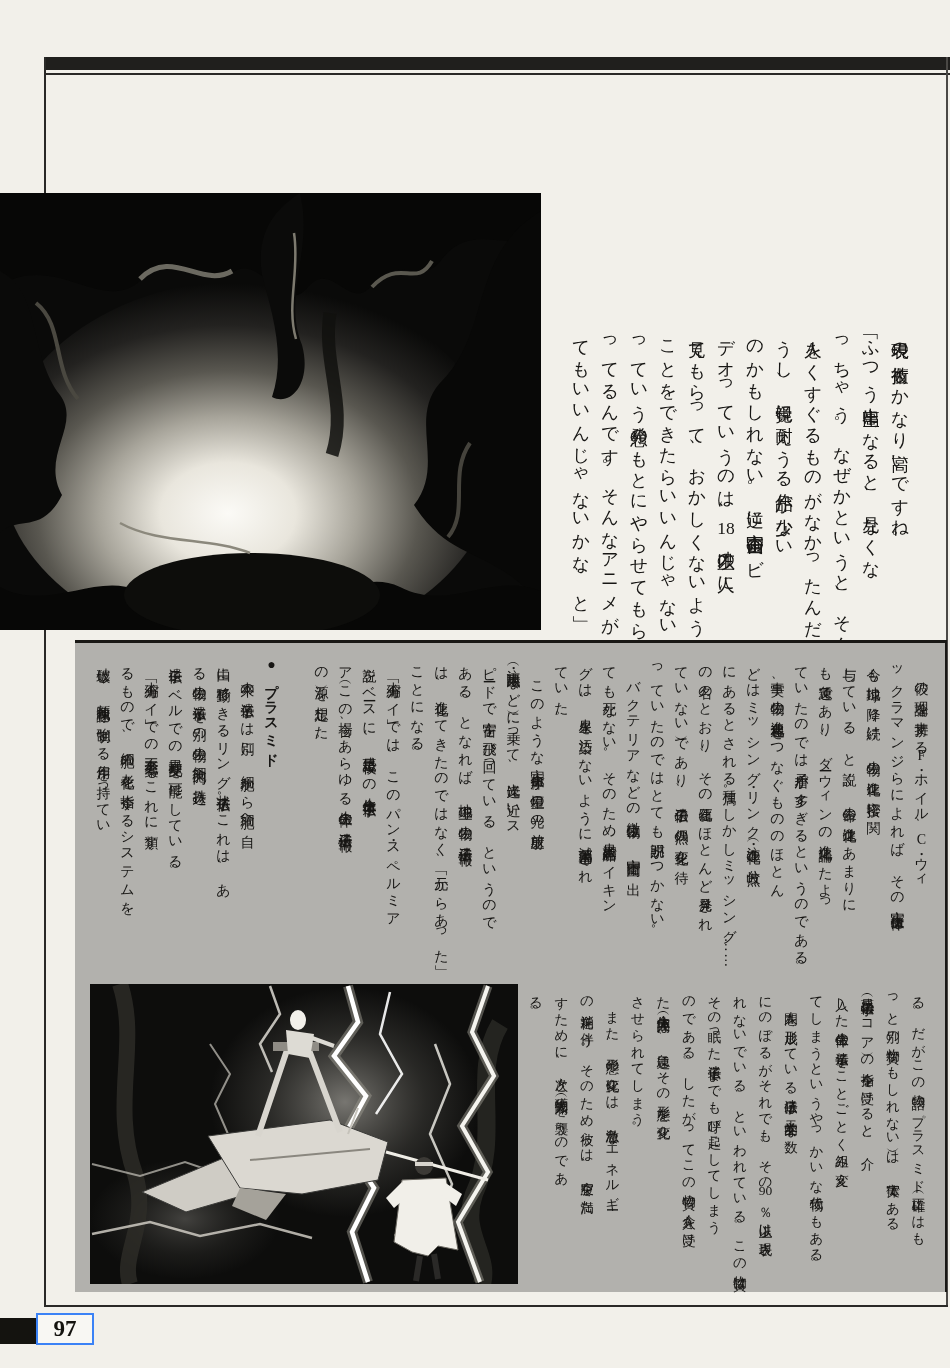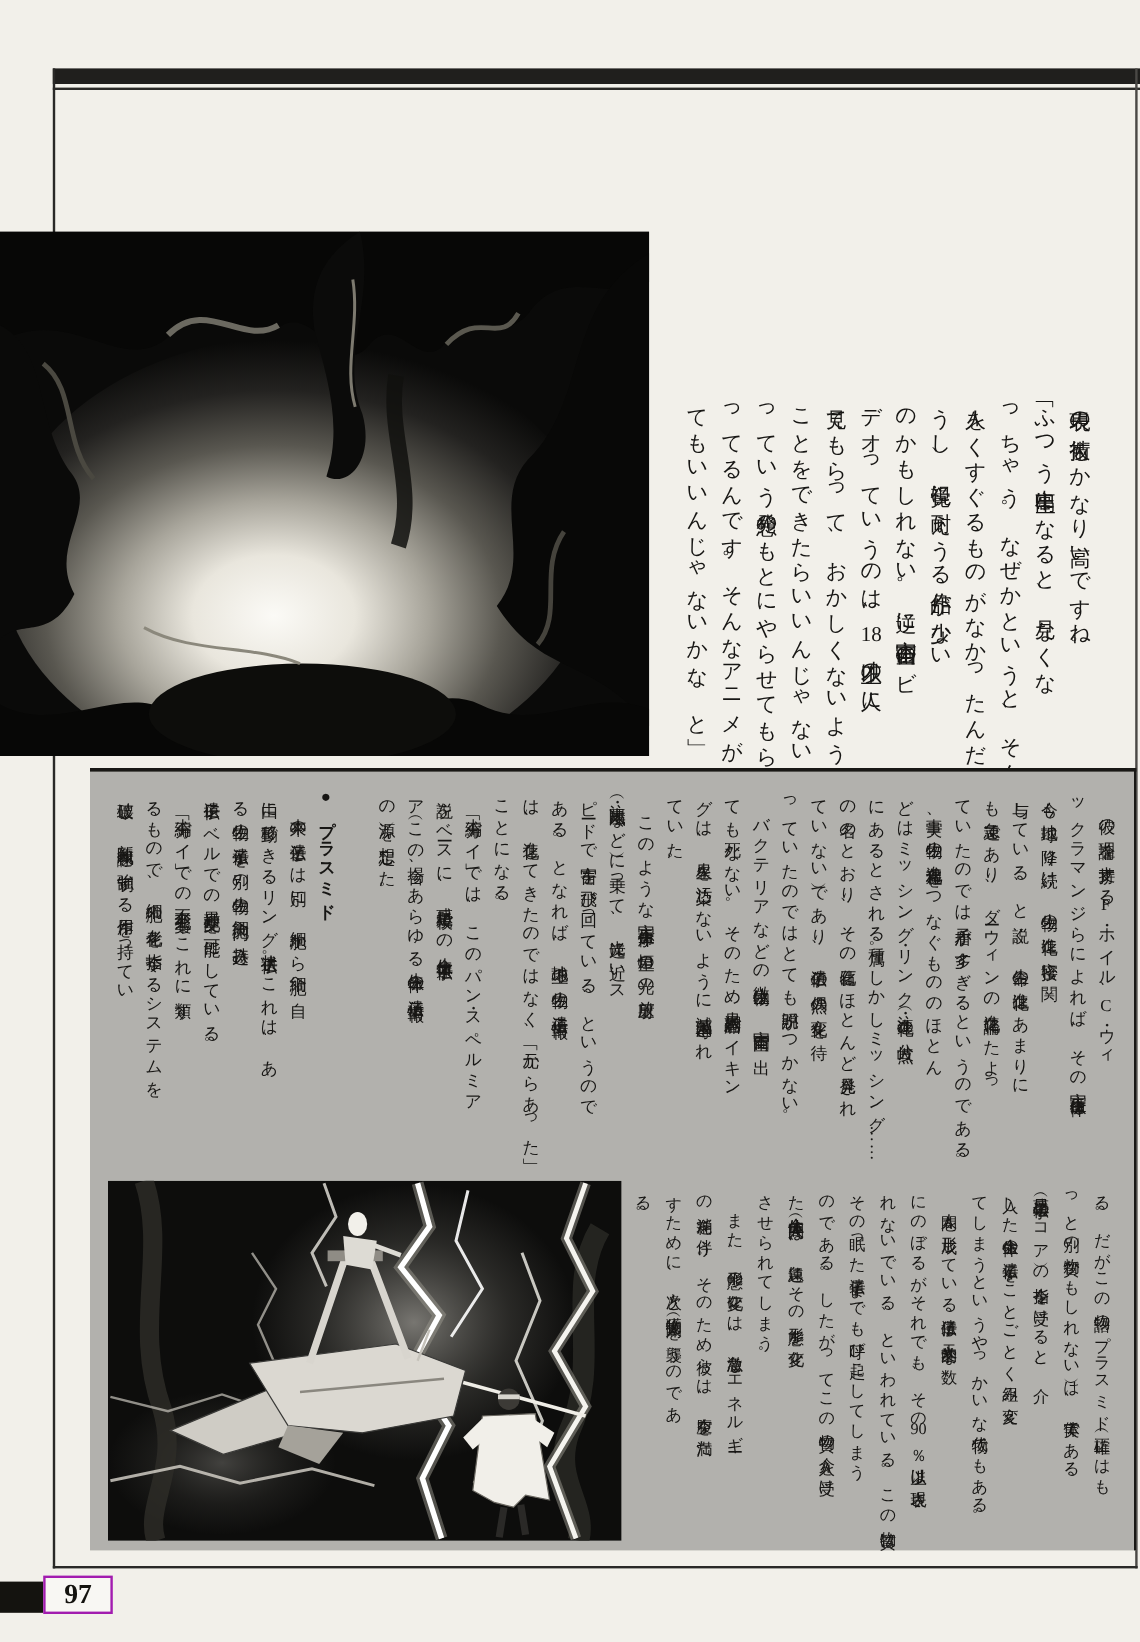--- a/index.html
+++ b/index.html
@@ -55,21 +55,21 @@
     top:344px;right:14px;width:412px;height:308px;
     font-size:13.5px;line-height:25.5px;letter-spacing:1.2px;
   }
   .lightning-image{position:absolute;left:15px;top:341px;width:428px;height:300px;margin:0;}
   .lightning-image svg{display:block;width:100%;height:100%;}
 
   
   .page-number-bar{position:absolute;left:0;top:1318px;width:37px;height:26px;background:#14130f;}
   .page-number-box{
     position:absolute;left:36px;top:1313px;width:58px;height:32px;
-    background:#f8f7f3;border:2px solid #a21caf;box-sizing:border-box;
+    background:#f8f7f3;border:2px solid #3b82f6;box-sizing:border-box;
     display:flex;align-items:center;justify-content:center;
     font-family:"Liberation Serif", serif;font-size:23px;font-weight:600;color:#14130f;
   }
 </style>
 </head>
 <body>
 
 <div class="page">
 
   <div class="frame-top-bar"></div>

